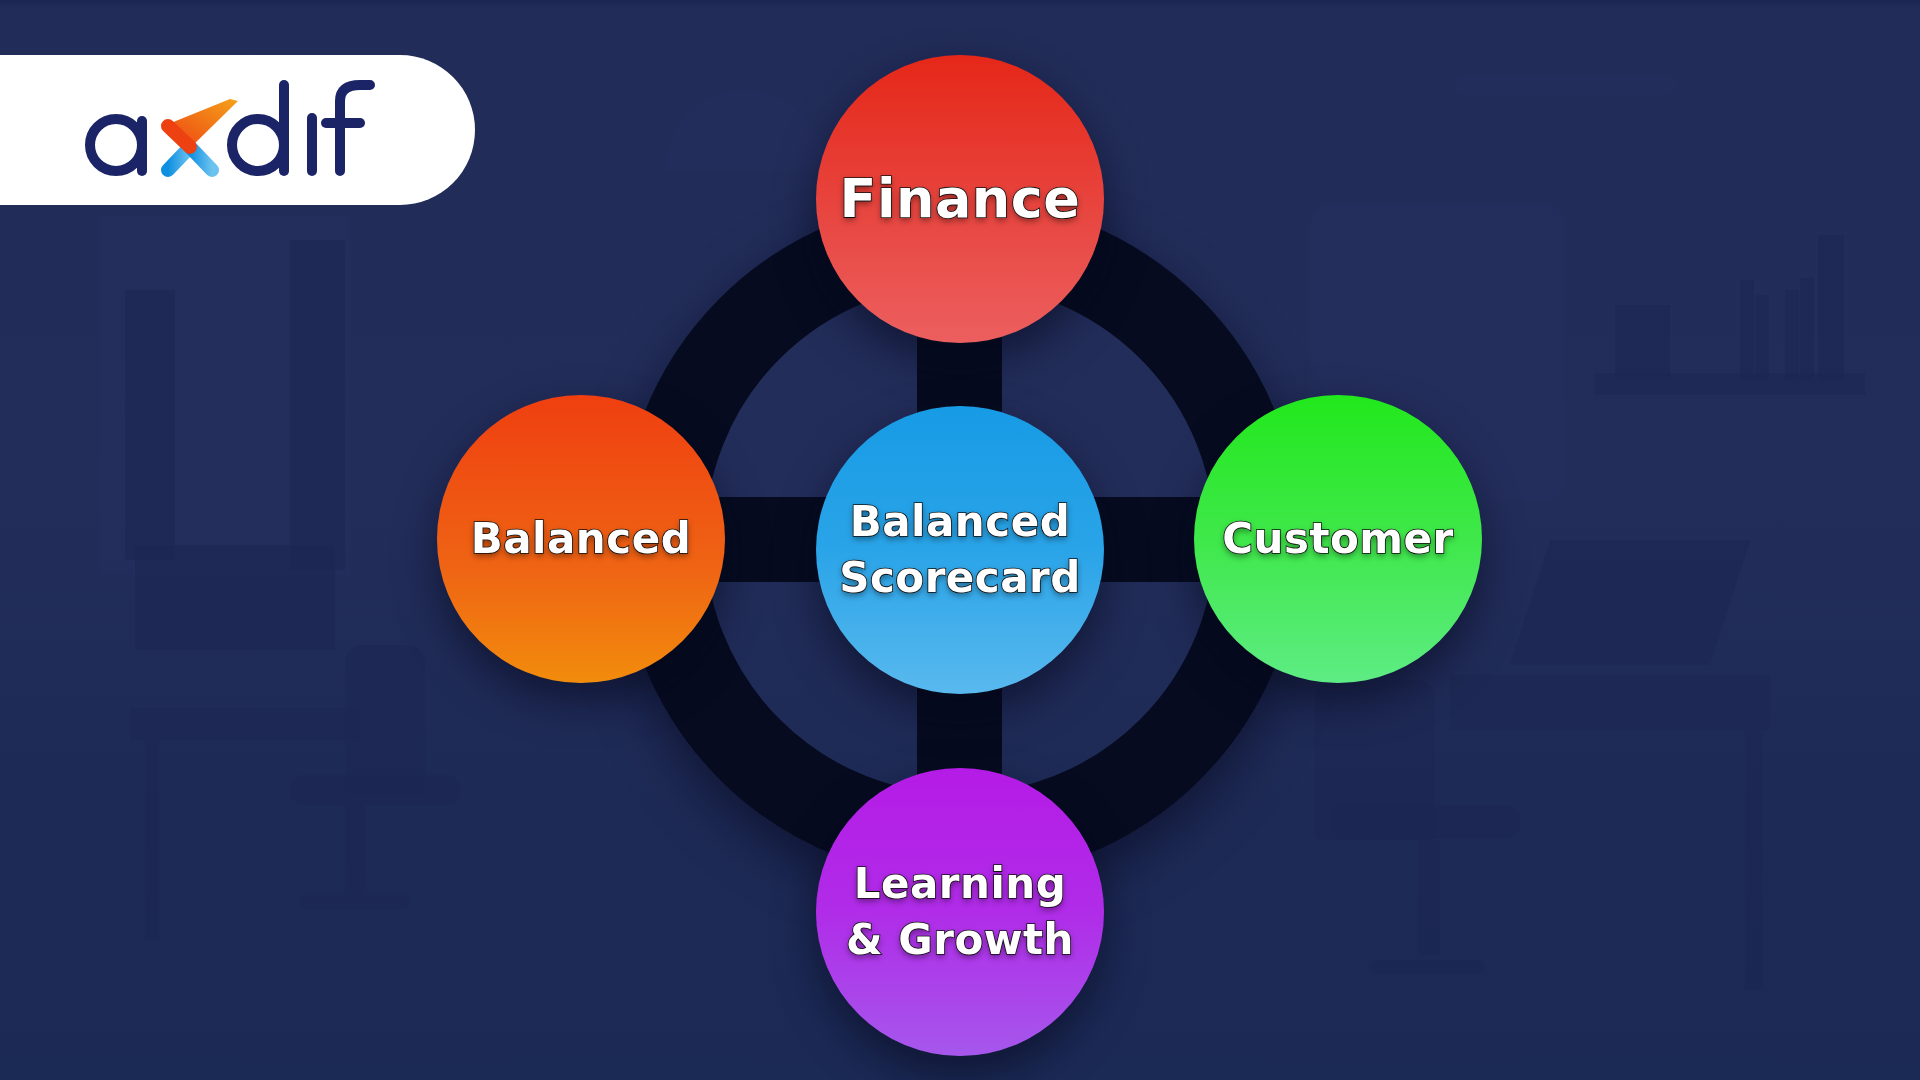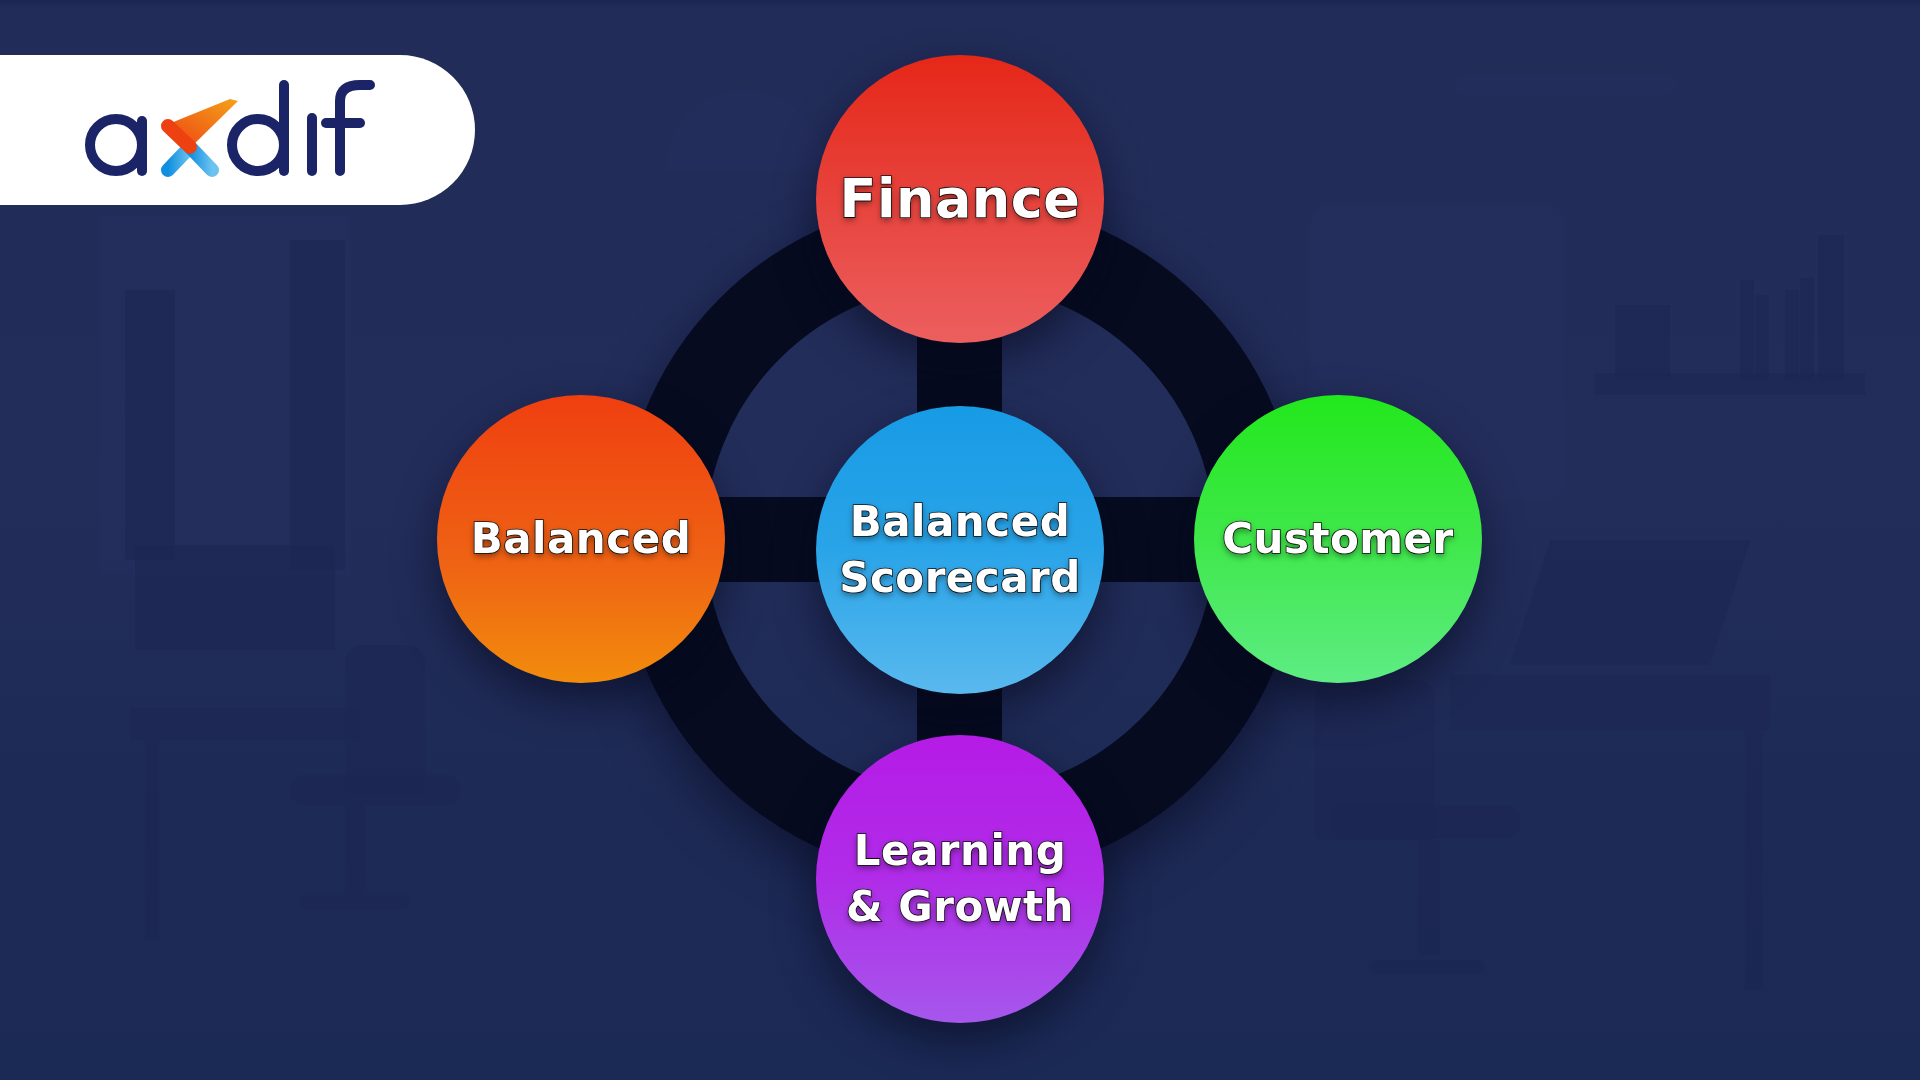--- a/index.html
+++ b/index.html
@@ -36,21 +36,21 @@
     -webkit-text-stroke: 1.6px #111111;
     paint-order: stroke fill;
     text-shadow: 0 3px 6px rgba(0,0,0,0.45);
     white-space:pre-line; letter-spacing:0.5px;
   }
   .node-label.big { font-size:54px; }
   .n-finance  { left:816px; top:55px;  background:linear-gradient(180deg,#e52718 0%,#e84640 55%,#ec5f5f 100%); }
   .n-customer { left:437px; top:395px; background:linear-gradient(180deg,#ef3f10 0%,#ef6414 60%,#f28c0c 100%); }
   .n-center   { left:816px; top:406px; background:linear-gradient(180deg,#179be5 0%,#2aa4e8 50%,#59b9ee 100%); }
   .n-process  { left:1194px; top:395px; background:linear-gradient(180deg,#22e81c 0%,#3fe84a 50%,#5eec84 100%); }
-  .n-learning { left:816px; top:735px; background:linear-gradient(180deg,#b51be6 0%,#b02ce8 50%,#a657ec 100%); }
+  .n-learning { left:816px; top:768px; background:linear-gradient(180deg,#b51be6 0%,#b02ce8 50%,#a657ec 100%); }
 </style>
 </head>
 <body>
 
 <div class="bg" style="left:0;top:0;width:1920px;height:1080px;">
   <div class="bg-shape light" style="left:100px;top:215px;width:250px;height:360px;"></div>
   <div class="bg-shape" style="left:125px;top:290px;width:50px;height:270px;"></div>
   <div class="bg-shape" style="left:290px;top:240px;width:55px;height:330px;"></div>
   <div class="bg-shape" style="left:135px;top:545px;width:200px;height:105px;"></div>
   <div class="bg-shape" style="left:130px;top:708px;width:230px;height:32px;"></div>

